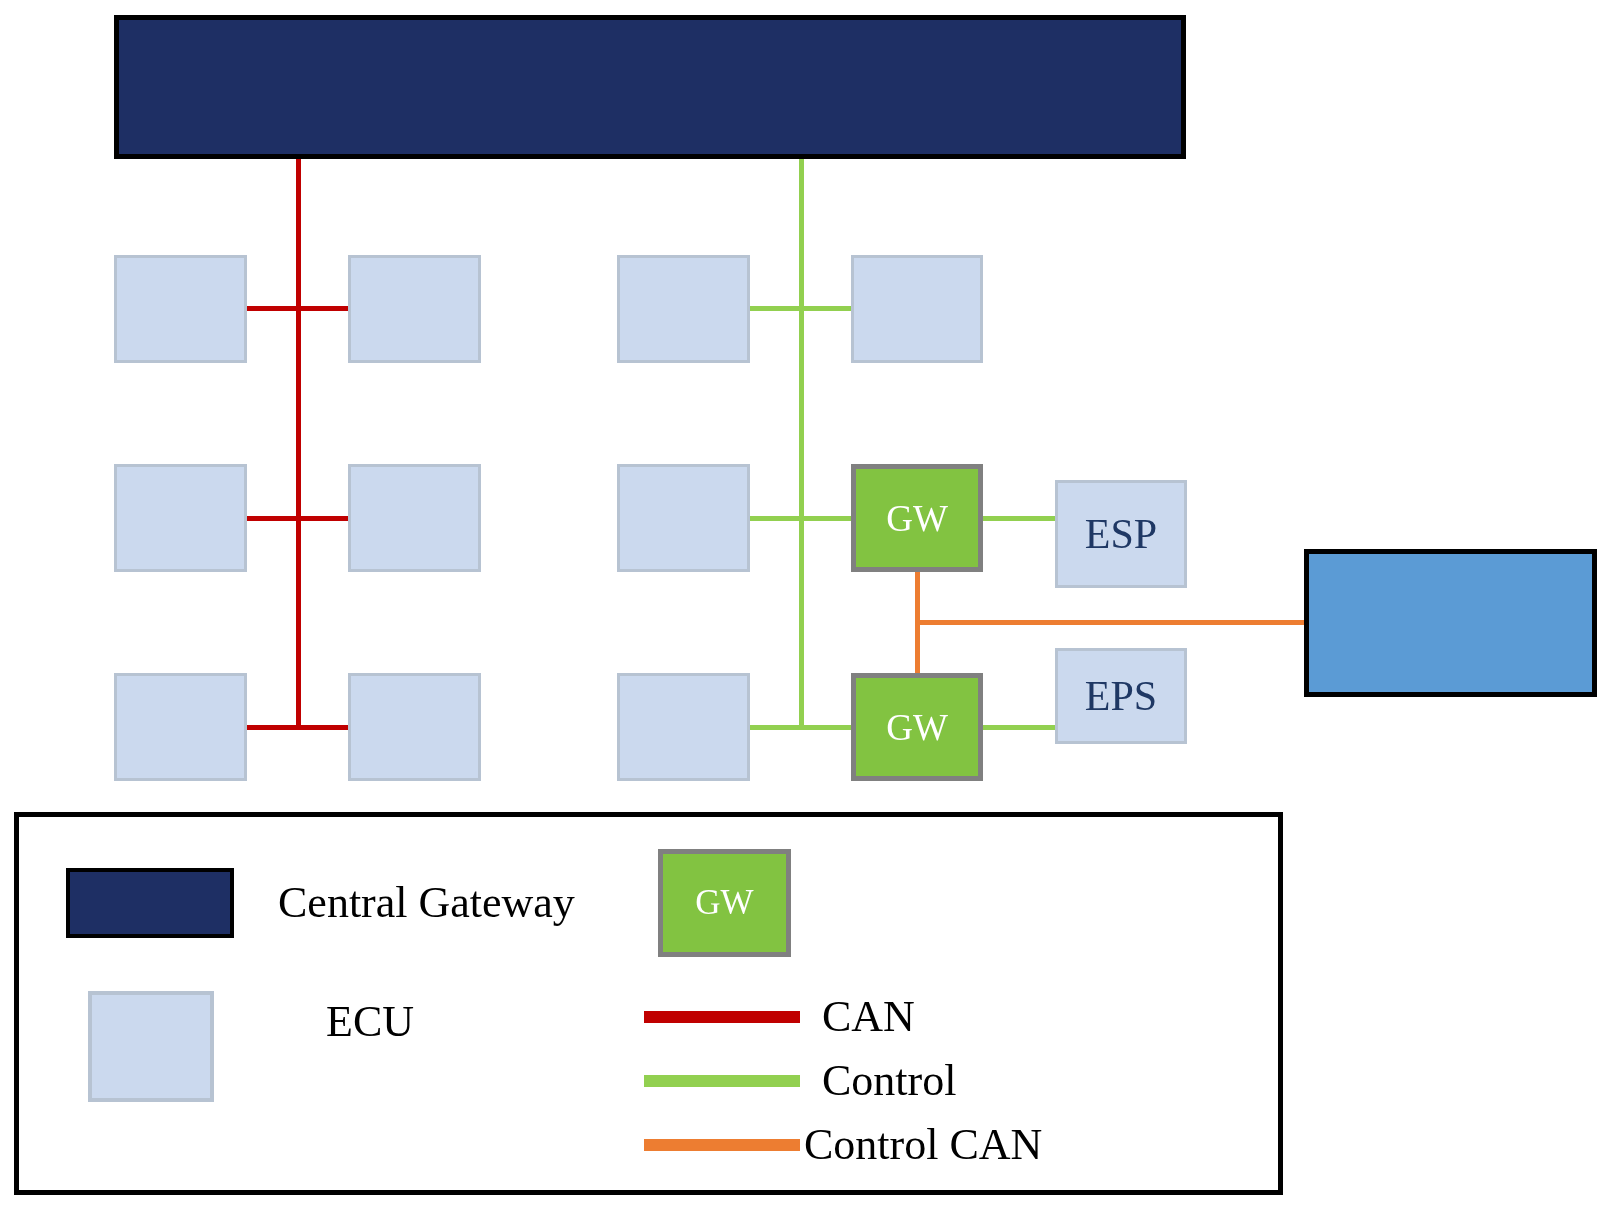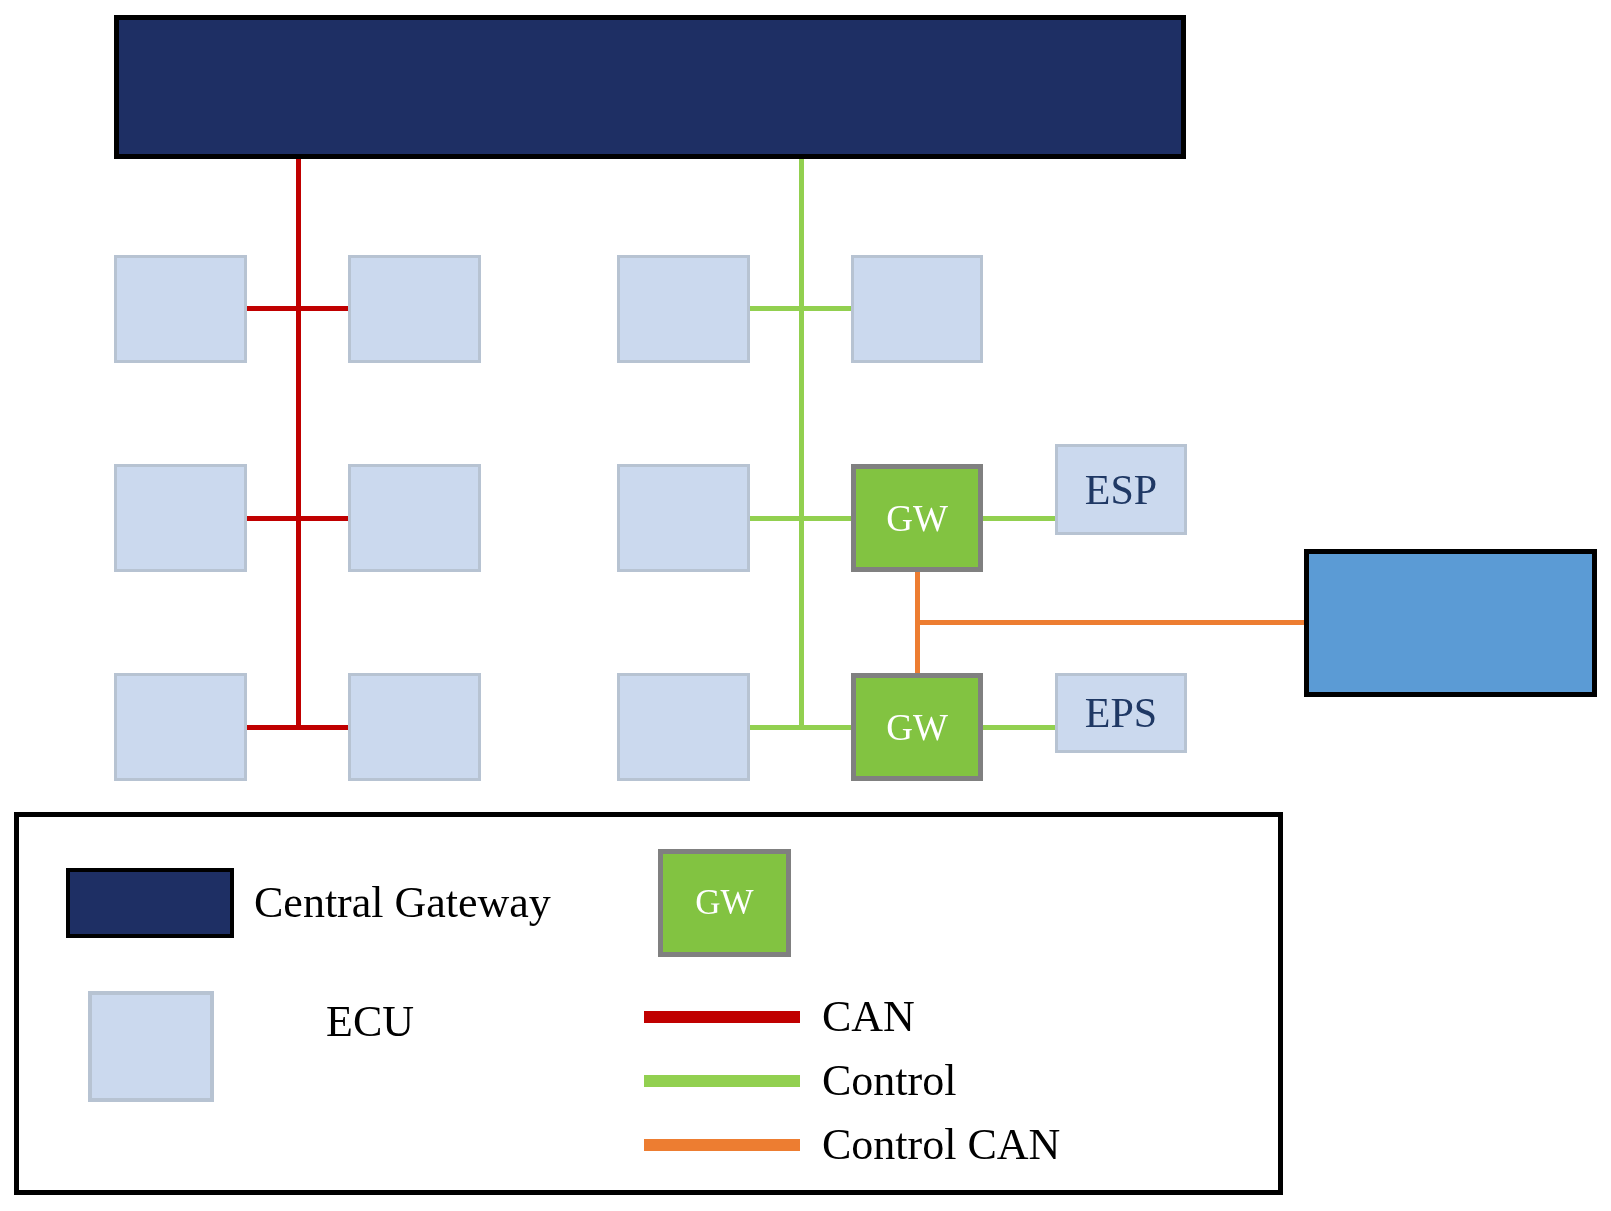--- a/index.html
+++ b/index.html
@@ -116,44 +116,44 @@
   <div class="abs ecu" style="left:617px; top:464px; width:133px; height:108px;"></div>
   <div class="abs ecu" style="left:617px; top:673px; width:133px; height:108px;"></div>
 
   <div class="abs gw-box" style="left:851px; top:464px; width:132px; height:108px;">
     <span class="gw-text">GW</span>
   </div>
   <div class="abs gw-box" style="left:851px; top:673px; width:132px; height:108px;">
     <span class="gw-text">GW</span>
   </div>
 
-  <div class="abs ecu node-label-box" style="left:1055px; top:444px; width:132px; height:91px;">
+  <div class="abs ecu node-label-box" style="left:1055px; top:480px; width:132px; height:108px;">
     <span class="ecu-text">ESP</span>
   </div>
-  <div class="abs ecu node-label-box" style="left:1055px; top:673px; width:132px; height:80px;">
+  <div class="abs ecu node-label-box" style="left:1055px; top:648px; width:132px; height:96px;">
     <span class="ecu-text">EPS</span>
   </div>
 
   <div class="abs cmd-box" style="left:1304px; top:549px; width:293px; height:148px;">
   </div>
 
   <div class="abs legend-box" style="left:14px; top:812px; width:1269px; height:383px;"></div>
 
   <div class="abs swatch-navy" style="left:66px; top:868px; width:168px; height:70px;"></div>
-  <div class="legend-label" style="left:254px; top:881px;text-align:right;">Central Gateway</div>
+  <div class="legend-label" style="left:278px; top:881px;text-align:right;">Central Gateway</div>
 
   <div class="abs swatch-gw" style="left:658px; top:849px; width:133px; height:108px;">
     <span>GW</span>
   </div>
 
   <div class="abs swatch-ecu" style="left:88px; top:991px; width:126px; height:111px;"></div>
   <div class="legend-label" style="left:278px; top:1000px;margin-left:48px;">ECU</div>
 
   <div class="line can" style="left:644px; top:1011px; width:156px; height:12px;"></div>
   <div class="legend-label" style="left:822px; top:995px;">CAN</div>
 
   <div class="line flex" style="left:644px; top:1075px; width:156px; height:12px;"></div>
   <div class="legend-label" style="left:822px; top:1059px;">Control</div>
 
   <div class="line ctrl" style="left:644px; top:1139px; width:156px; height:12px;"></div>
-  <div class="legend-label" style="left:822px; top:1123px;">Control CAN</div>
+  <div class="legend-label" style="left:804px; top:1123px;">Control CAN</div>
 
 </div>
 
 </body></html>

